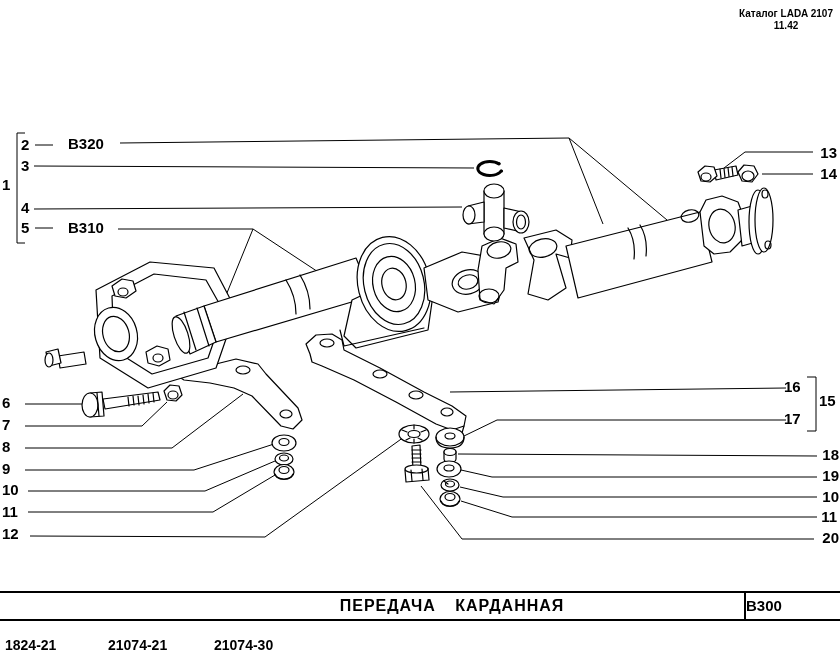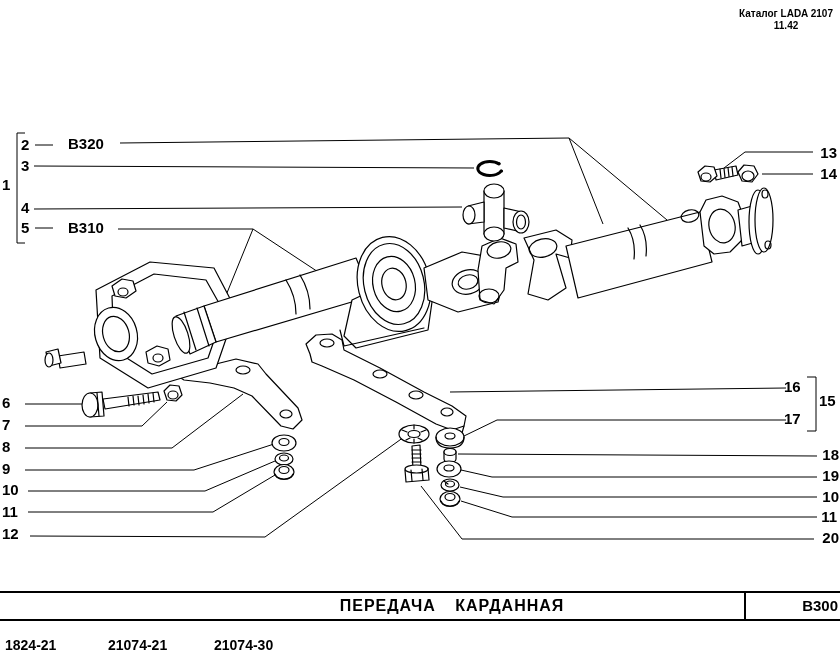--- a/index.html
+++ b/index.html
@@ -5,21 +5,21 @@
   html,body{margin:0;padding:0;background:#fff;}
   .page{position:relative;width:840px;height:670px;background:#fff;overflow:hidden;
         font-family:"Liberation Sans",sans-serif;color:#000;}
   .art{position:absolute;left:0;top:0;}
   .callout{position:absolute;font-size:15px;line-height:16px;font-weight:bold;white-space:nowrap;}
   .hdr{position:absolute;right:7px;top:8px;text-align:center;font-size:10px;line-height:12px;font-weight:bold;}
   .rule{position:absolute;left:0;width:840px;height:2px;background:#000;}
   .vdiv{position:absolute;left:744px;top:591px;width:2px;height:30px;background:#000;}
   .ftitle{position:absolute;left:0;top:597px;width:816px;text-align:center;
           font-size:16px;font-weight:bold;letter-spacing:1px;word-spacing:14px;margin-left:44px;}
-  .fcode{position:absolute;left:746px;top:597px;width:92px;text-align:right;
+  .fcode{position:absolute;left:746px;top:597px;width:92px;text-align:left;
          font-size:15px;font-weight:bold;}
   .model{position:absolute;top:637px;font-size:14px;font-weight:bold;}
 </style>
 </head>
 <body>
 
 <div class="page">
 
   <div class="hdr">
     <div>Каталог LADA 2107</div>

